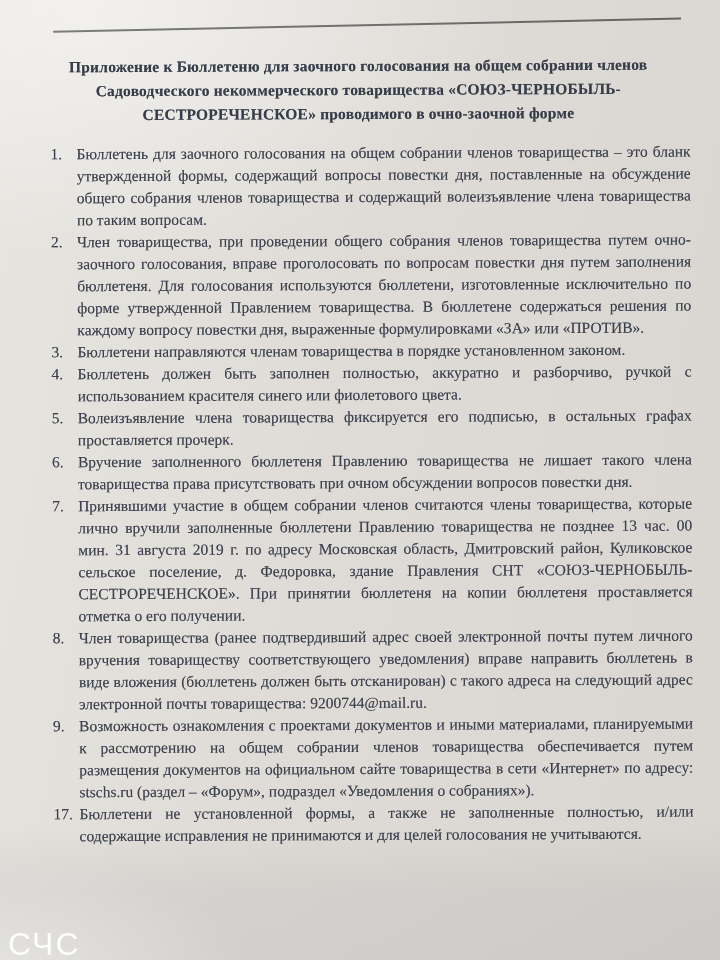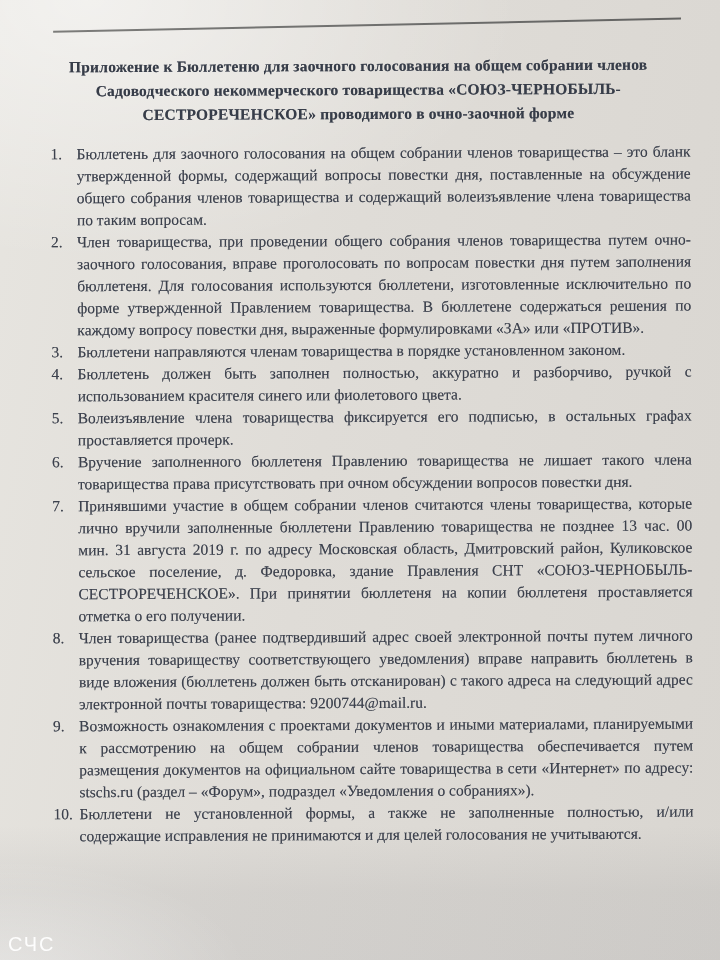--- a/index.html
+++ b/index.html
@@ -62,21 +62,21 @@
     left: 0;
     top: 0;
     width: 22px;
     text-align: right;
   }
   .watermark {
     position: absolute;
     left: 8px;
     bottom: 3px;
     font-family: "Liberation Sans", sans-serif;
-    font-size: 20px;
+    font-size: 32px;
     line-height: 25px;
     color: rgba(255,255,255,0.92);
     letter-spacing: 2px;
     font-weight: 400;
   }
 </style>
 </head>
 <body>
 
 <div class="paper">
@@ -120,20 +120,20 @@
     </div>
     <div class="doc-item">
       <span class="num">8.</span>
       <span>Член товарищества (ранее подтвердивший адрес своей электронной почты путем личного вручения товариществу соответствующего уведомления) вправе направить бюллетень в виде вложения (бюллетень должен быть отсканирован) с такого адреса на следующий адрес электронной почты товарищества: 9200744@mail.ru.</span>
     </div>
     <div class="doc-item">
       <span class="num">9.</span>
       <span>Возможность ознакомления с проектами документов и иными материалами, планируемыми к рассмотрению на общем собрании членов товарищества обеспечивается путем размещения документов на официальном сайте товарищества в сети «Интернет» по адресу: stschs.ru (раздел – «Форум», подраздел «Уведомления о собраниях»).</span>
     </div>
     <div class="doc-item">
-      <span class="num">10.</span>
+      <span class="num">17.</span>
       <span>Бюллетени не установленной формы, а также не заполненные полностью, и/или содержащие исправления не принимаются и для целей голосования не учитываются.</span>
     </div>
   </div>
 
 </div>
 
 <div class="watermark">СЧС</div>
 
 </body></html>

